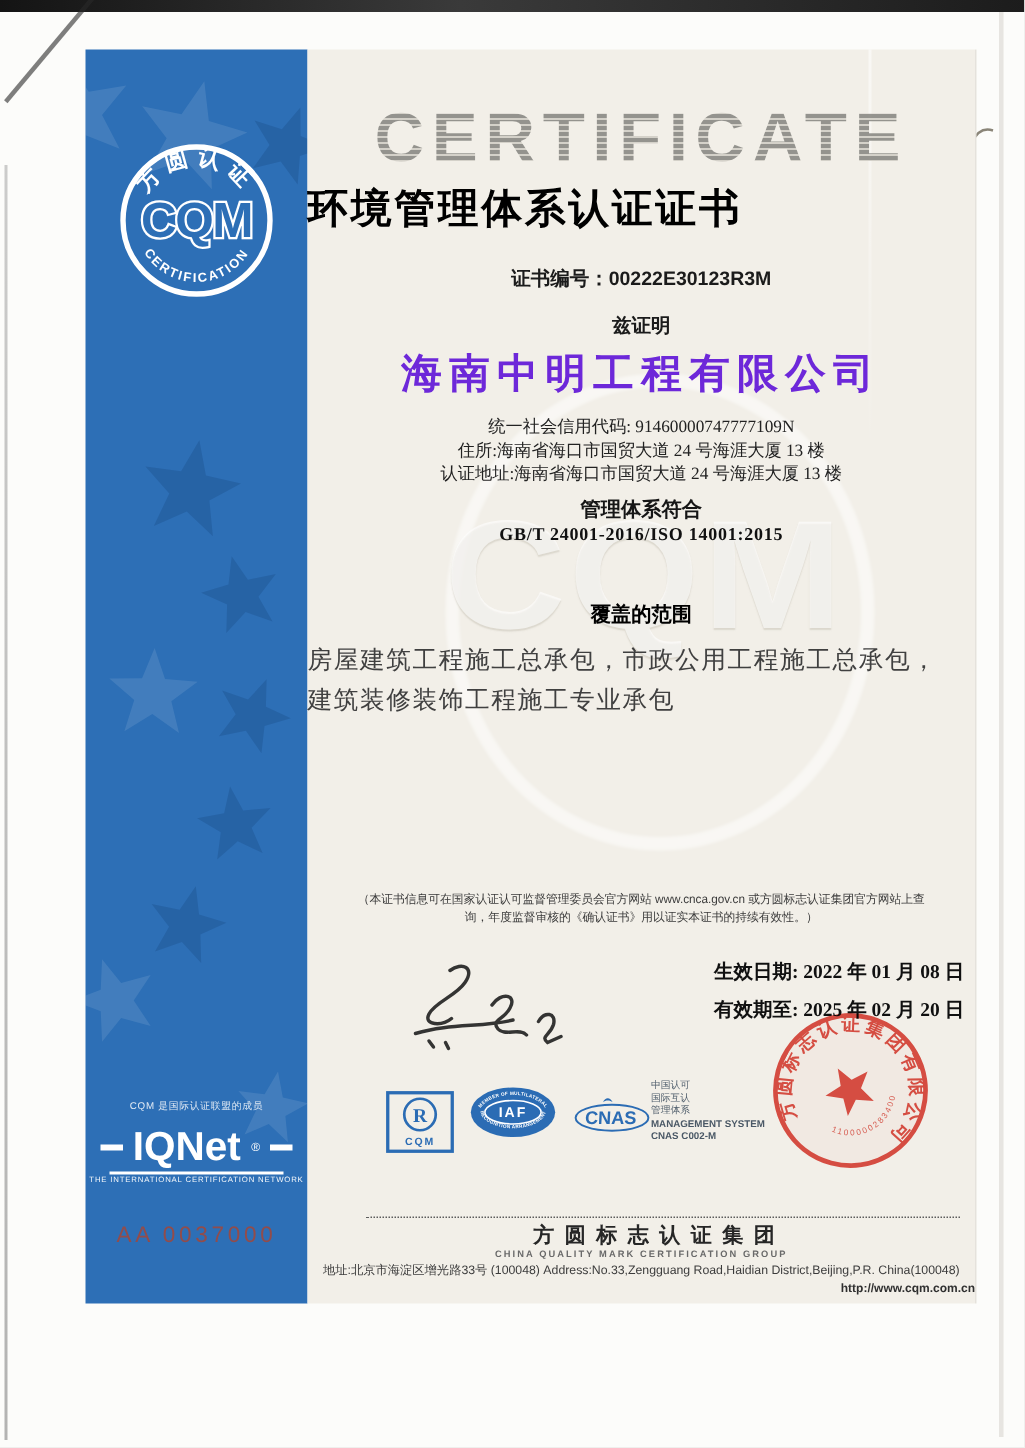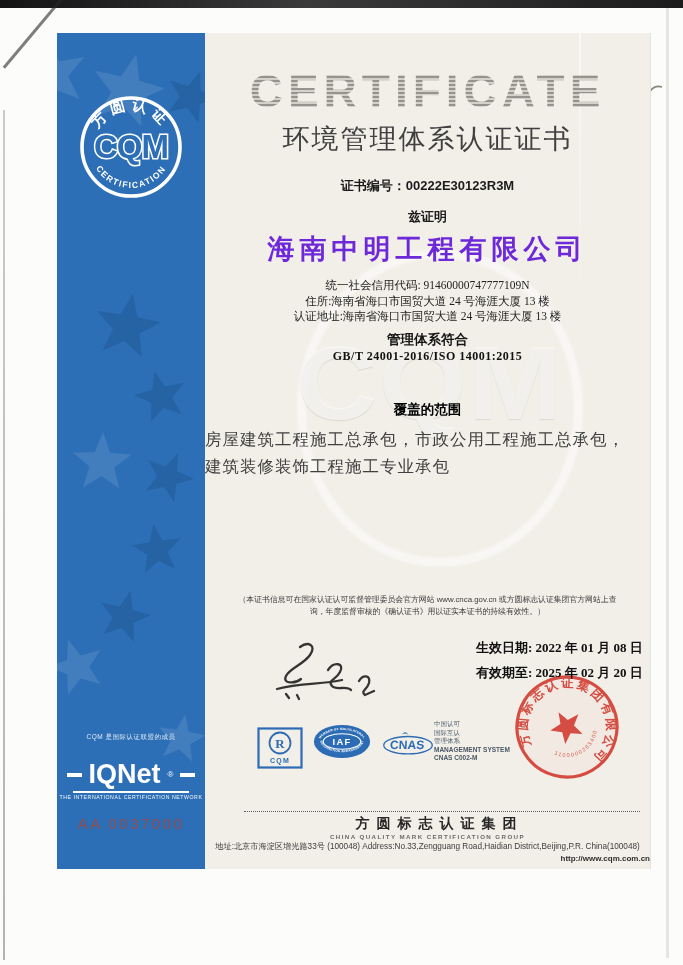--- a/index.html
+++ b/index.html
@@ -16,42 +16,42 @@
   .crease-hook{position:absolute;left:646px;top:80px;}
   .crease-line{position:absolute;left:580px;top:33px;width:2px;height:270px;
                background:linear-gradient(rgba(255,255,255,.55),rgba(255,255,255,0));}
   
   .bluebar{position:absolute;left:57px;top:33px;width:148px;height:836px;
            background:#2d6fb6;overflow:hidden;}
   .stars{position:absolute;left:0;top:0;}
   .cqm-logo{position:absolute;left:18px;top:58px;}
   .iqnet{position:absolute;left:0;top:700px;width:148px;text-align:center;color:#fff;}
   .iqnet-member{font-size:6.5px;letter-spacing:.5px;color:rgba(255,255,255,.85);}
-  .iqnet-row{display:flex;align-items:center;justify-content:center;gap:7px;margin-top:19px;}
+  .iqnet-row{display:flex;align-items:center;justify-content:center;gap:7px;margin-top:9px;}
   .iqnet-dash{width:15px;height:4px;background:#fff;}
   .iqnet-word{font-size:27px;font-weight:800;line-height:27px;letter-spacing:0;}
   .iqnet-reg{font-size:8px;vertical-align:top;}
   .iqnet-line{width:116px;height:2px;background:#fff;margin:3px auto 1px auto;}
   .iqnet-tag{font-size:5.2px;letter-spacing:.55px;color:rgba(255,255,255,.95);}
   .aa-serial{position:absolute;left:10px;top:782px;width:128px;text-align:center;
              font-size:15px;letter-spacing:2.5px;color:#9b4a42;opacity:.92;}
   
   .panel{position:absolute;left:205px;top:33px;width:445px;height:836px;
          background:#f2efe8;border-right:1px solid rgba(0,0,0,.05);}
   .wm-circle{position:absolute;left:92px;top:216px;width:268px;height:300px;border-radius:50%;
              border:9px solid rgba(255,255,255,.5);filter:blur(1px);}
   .wm-cqm{position:absolute;left:40px;top:286px;width:370px;text-align:center;
           font-size:112px;font-weight:900;letter-spacing:2px;color:rgba(255,255,255,.62);
           transform:scaleY(.92);filter:blur(.5px);text-shadow:0 1px 1px rgba(185,180,164,.4);}
   .cert-wm{position:absolute;left:0;top:31px;width:100%;text-align:center;
            font-size:46px;font-weight:700;letter-spacing:5px;
            background:repeating-linear-gradient(to bottom,#8d8c87 0 2.5px,#d2cfc7 2.5px 4px);
            -webkit-background-clip:text;background-clip:text;color:transparent;opacity:.92;}
-  .title{position:absolute;left:0;top:88px;width:100%;text-align:center;
-         font-size:27px;font-weight:400;letter-spacing:2px;color:#404040;}
+  .title{position:absolute;left:0;top:88px;width:100%;
+         font-size:27px;font-weight:700;letter-spacing:2px;color:#000000;}
   .certno{position:absolute;left:0;top:144px;width:100%;text-align:center;
           font-size:13px;font-weight:700;color:#1b1b1b;}
   .certify{position:absolute;left:0;top:175px;width:100%;text-align:center;
            font-size:13px;font-weight:700;color:#1b1b1b;}
   .company{position:absolute;left:0;top:198px;width:100%;text-align:center;
            font-family:"Liberation Serif",serif;font-size:27px;font-weight:600;
            letter-spacing:5px;color:#6d28d9;}
   .cinfo{position:absolute;left:0;top:245px;width:100%;text-align:center;
          font-family:"Liberation Serif",serif;font-size:11.5px;line-height:15.5px;color:#222;}
   .conform{position:absolute;left:0;top:298px;width:100%;text-align:center;

